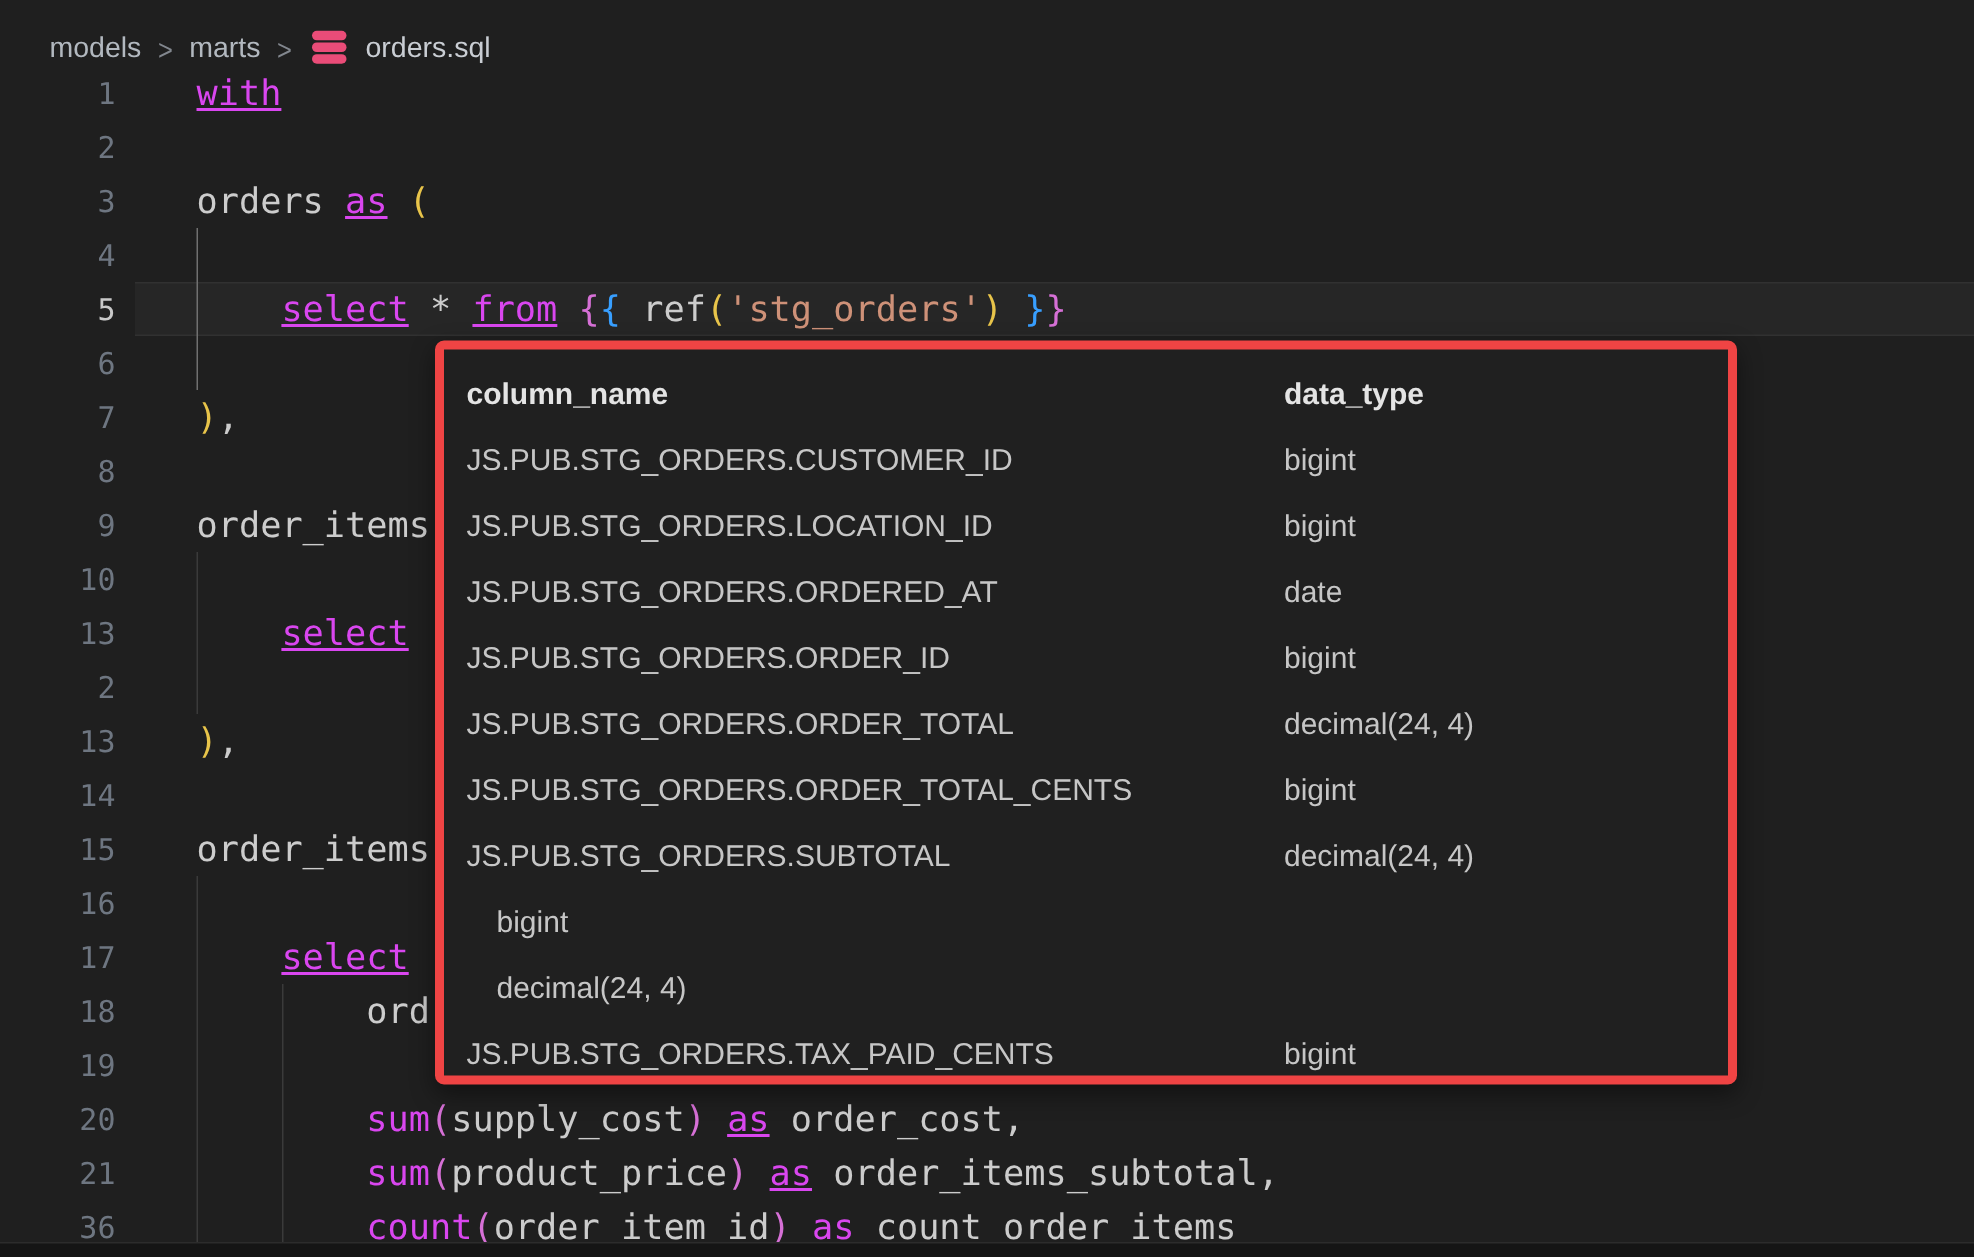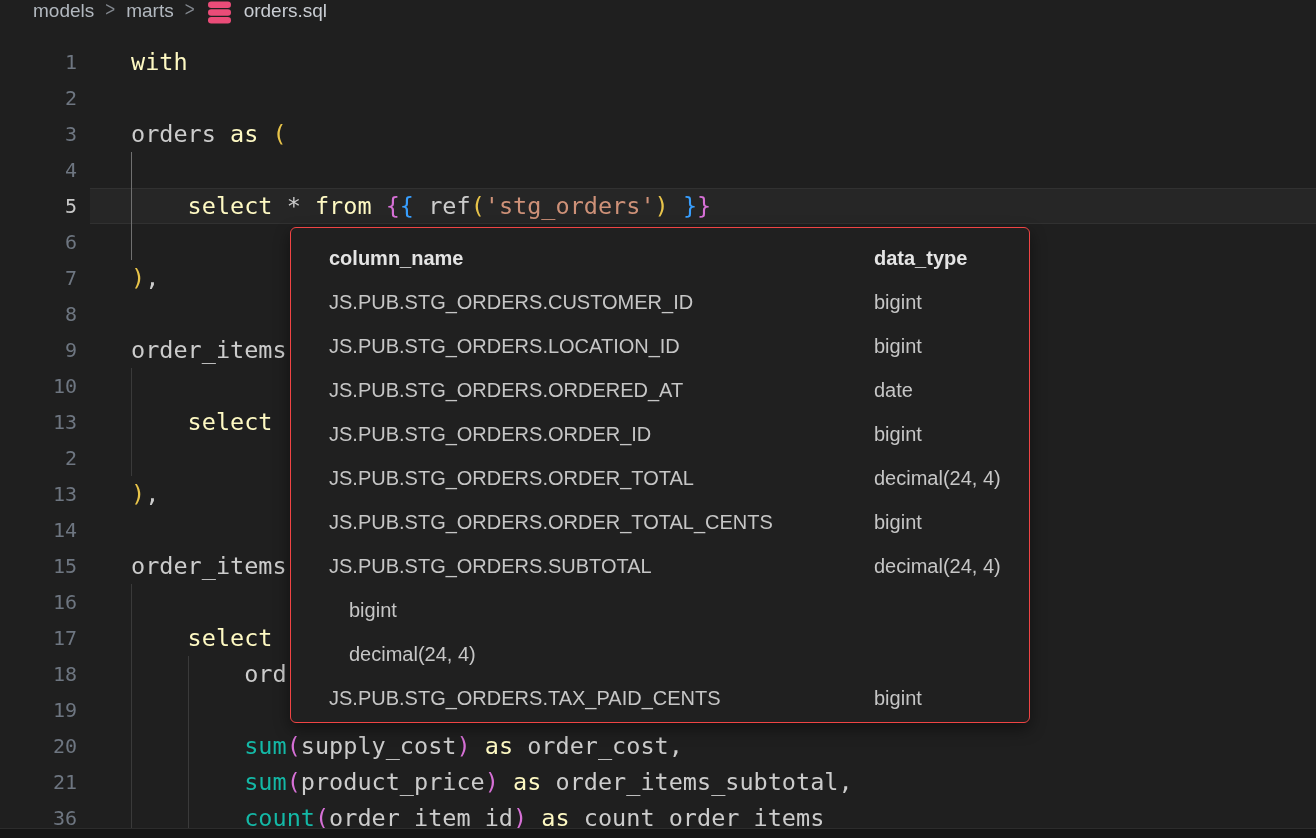--- a/index.html
+++ b/index.html
@@ -4,21 +4,21 @@
 <style>
   html,body{margin:0;padding:0;background:#000;}
   #screen{
     position:relative;width:1316px;height:838px;
     background:#1f1f1f;overflow:hidden;
     font-family:"Liberation Sans",sans-serif;
   }
   
   .breadcrumb{
     position:absolute;top:0;left:0;right:0;height:44px;
-    display:flex;align-items:flex-start;gap:11px;padding-left:33px;
+    display:flex;align-items:flex-end;gap:11px;padding-left:33px;
     font-size:19px;color:#b2b8bf;
   }
   .crumb{cursor:pointer;}
   .crumb-sep{color:#82878e;font-size:17px;transform:scaleY(1.15);}
   .crumb-file{color:#c9cdd3;}
   .db-icon{display:flex;align-items:center;}
   
   .editor{position:absolute;top:44px;left:0;right:0;}
   .line-row{position:relative;height:36px;display:flex;}
   .line-row.current::before{
@@ -32,33 +32,33 @@
     color:#6e7681;
   }
   .gutter.active{color:#c8c8c8;}
   .code{
     position:relative;z-index:1;margin-left:54px;white-space:pre;
     font-family:"DejaVu Sans Mono",monospace;font-size:23.5px;line-height:36px;
     color:#cccccc;
   }
   .guide{position:absolute;top:0;bottom:0;width:1px;background:#3a3a3a;}
   .guide.active{background:#707070;}
-  .tok-keyword{color:#fef9c3;}
+  .tok-keyword{color:#d946ef;text-decoration:underline;}
   .tok-plain{color:#cccccc;}
-  .tok-function{color:#14b8a6;}
+  .tok-function{color:#d946ef;}
   .tok-string{color:#ce9178;}
   .tok-bracket-gold{color:#e8c44a;}
   .tok-bracket-pink{color:#d670d6;}
   .tok-bracket-blue{color:#389fff;}
   
   .tooltip{
-    position:absolute;left:290px;top:227px;width:740px;height:496px;
-    background:#202020;border:1px solid #ef4444;border-radius:6px;
+    position:absolute;left:290px;top:227px;width:868px;height:496px;
+    background:#202020;border:6px solid #ef4444;border-radius:6px;
     box-sizing:border-box;box-shadow:0 6px 16px rgba(0,0,0,0.45);
-    padding:8px 0 0 38px;overflow:hidden;z-index:5;
+    padding:8px 0 0 15px;overflow:hidden;z-index:5;
     font-size:20px;color:#c6c6c6;
   }
   .t-row{display:flex;height:44px;align-items:center;}
   .t-name{flex:0 0 525px;width:525px;overflow:hidden;white-space:nowrap;}
   .t-type{flex:1;white-space:nowrap;margin-left:20px;}
   .t-header{font-weight:bold;color:#e4e4e4;}
   
   .bottom-edge{
     position:absolute;left:0;right:0;bottom:0;height:9px;
     background:#151515;border-top:1px solid #2c2c2c;box-sizing:content-box;z-index:6;

